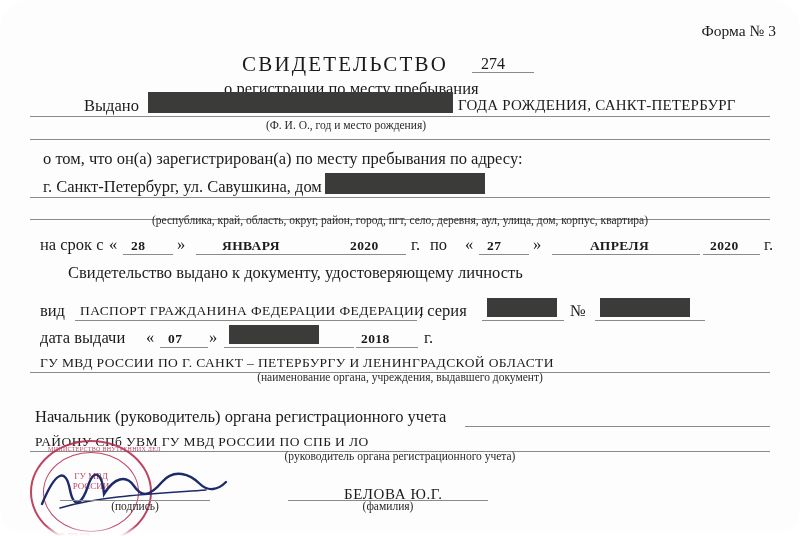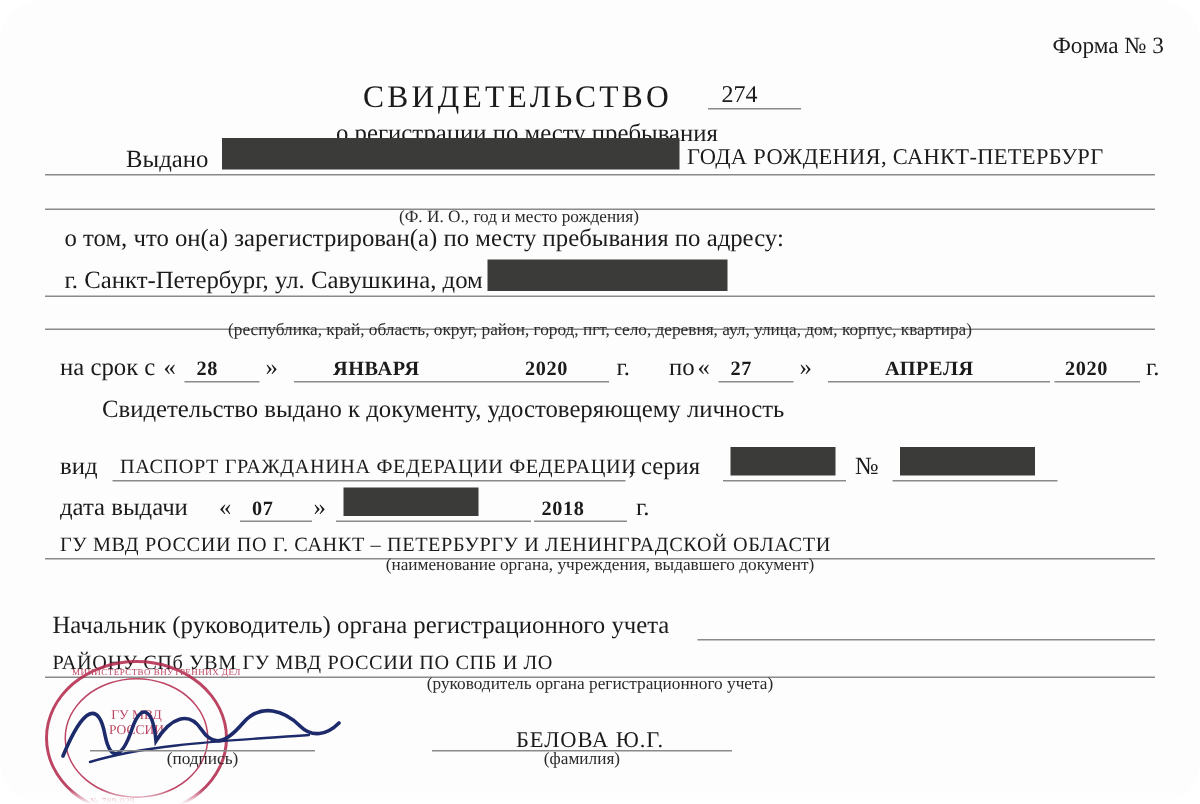--- a/index.html
+++ b/index.html
@@ -118,40 +118,40 @@
   <div class="t title-main">СВИДЕТЕЛЬСТВО</div>
   <div class="t title-num">274</div>
   <div class="line" style="left:472px; top:72px; width:62px;"></div>
   <div class="t title-sub">о регистрации по месту пребывания</div>
 
   <div class="t lbl" style="left:84px; top:96px;">Выдано</div>
   <div class="redact" style="left:148px; top:92px; width:305px; height:21px;"></div>
   <div class="t" style="left:458px; top:97px; font-size:15px; letter-spacing:0.2px;">ГОДА РОЖДЕНИЯ, САНКТ-ПЕТЕРБУРГ</div>
   <div class="line" style="left:30px; top:116px; width:740px;"></div>
   <div class="line" style="left:30px; top:139px; width:740px;"></div>
-  <div class="t small-note center" style="left:0; top:139px; width:692px;">(Ф. И. О., год и место рождения)</div>
+  <div class="t small-note center" style="left:0; top:119px; width:692px;">(Ф. И. О., год и место рождения)</div>
 
   <div class="t lbl" style="left:43px; top:149px;">о том, что он(а) зарегистрирован(а) по месту пребывания по адресу:</div>
   <div class="t lbl" style="left:43px; top:177px;">г. Санкт-Петербург, ул. Савушкина, дом</div>
   <div class="redact" style="left:325px; top:173px; width:160px; height:21px;"></div>
   <div class="line" style="left:30px; top:197px; width:740px;"></div>
   <div class="line" style="left:30px; top:219px; width:740px;"></div>
   <div class="t small-note center" style="left:0; top:214px; width:800px;">(республика, край, область, округ, район, город, пгт, село, деревня, аул, улица, дом, корпус, квартира)</div>
 
   <div class="t lbl" style="left:40px; top:235px;">на срок с</div>
   <div class="t lbl" style="left:109px; top:235px;">«</div>
   <div class="t sm-caps" style="left:131px; top:238px; font-weight:bold;">28</div>
   <div class="line" style="left:123px; top:254px; width:50px;"></div>
   <div class="t lbl" style="left:177px; top:235px;">»</div>
   <div class="t sm-caps" style="left:222px; top:238px; font-weight:bold;">ЯНВАРЯ</div>
   <div class="line" style="left:196px; top:254px; width:148px;"></div>
   <div class="t sm-caps" style="left:350px; top:238px; font-weight:bold;">2020</div>
   <div class="line" style="left:344px; top:254px; width:62px;"></div>
   <div class="t lbl" style="left:411px; top:235px;">г.</div>
-  <div class="t lbl" style="left:446px; top:235px;">по</div>
+  <div class="t lbl" style="left:430px; top:235px;">по</div>
   <div class="t lbl" style="left:465px; top:235px;">«</div>
   <div class="t sm-caps" style="left:487px; top:238px; font-weight:bold;">27</div>
   <div class="line" style="left:479px; top:254px; width:50px;"></div>
   <div class="t lbl" style="left:533px; top:235px;">»</div>
   <div class="t sm-caps" style="left:590px; top:238px; font-weight:bold;">АПРЕЛЯ</div>
   <div class="line" style="left:552px; top:254px; width:148px;"></div>
   <div class="t sm-caps" style="left:710px; top:238px; font-weight:bold;">2020</div>
   <div class="line" style="left:703px; top:254px; width:57px;"></div>
   <div class="t lbl" style="left:764px; top:235px;">г.</div>
 

